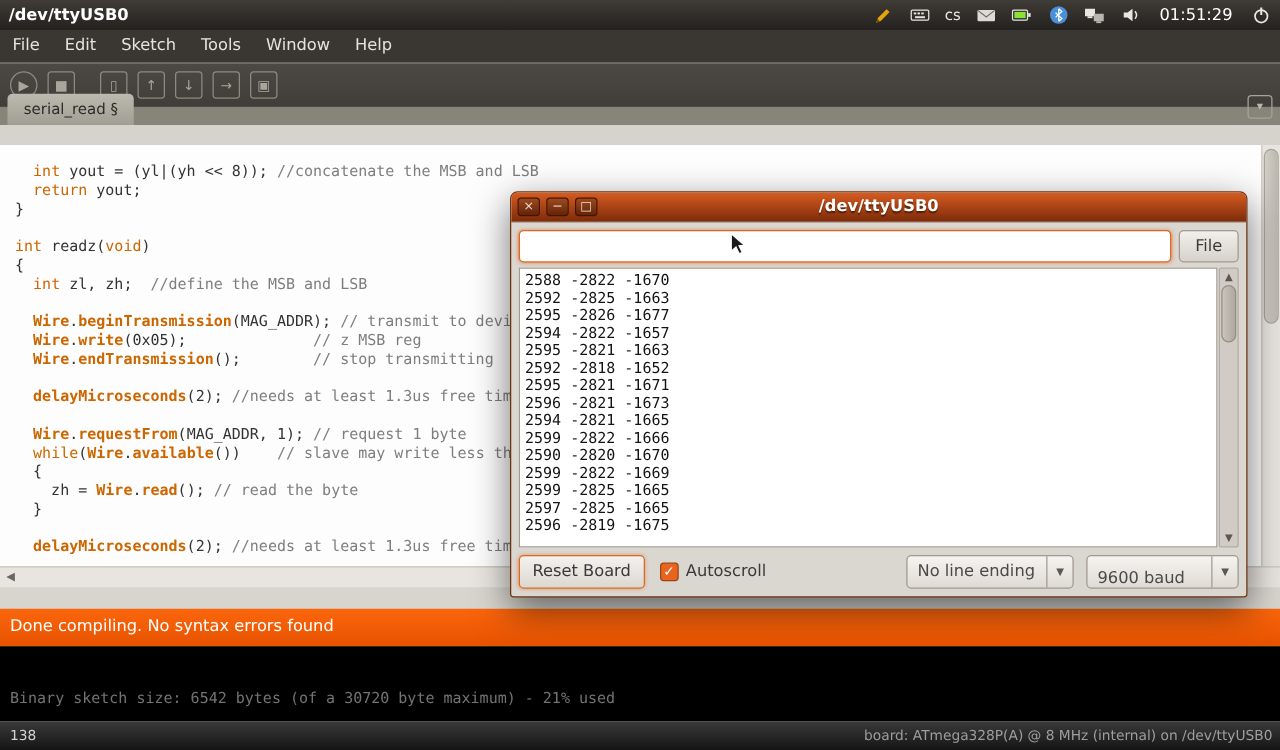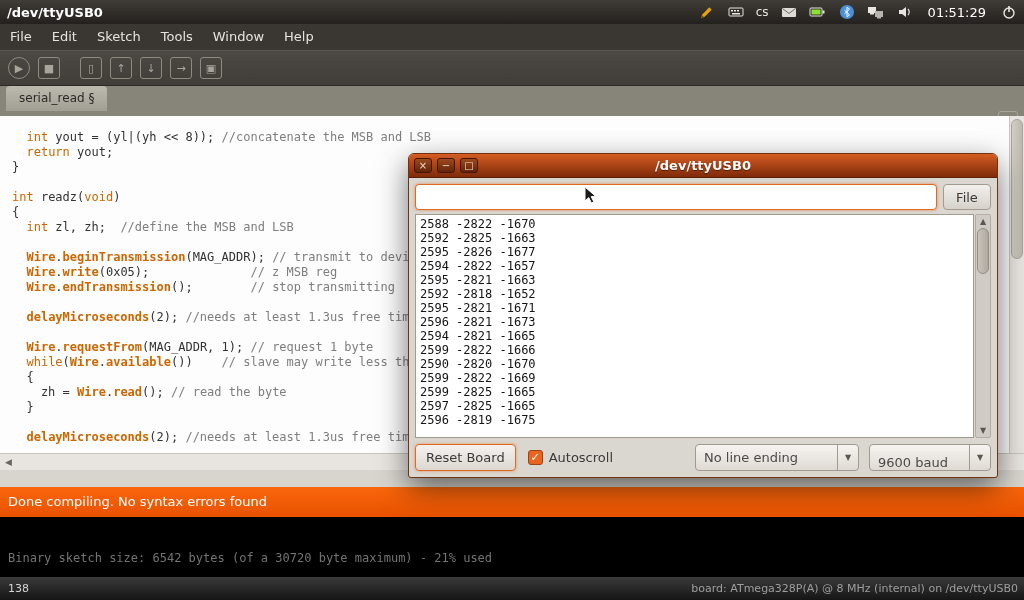--- a/index.html
+++ b/index.html
@@ -24,22 +24,22 @@
   
   #toolbar { position:absolute; top:50px; left:0; right:0; height:36px;
     background:linear-gradient(#4c4843,#413e39); border-top:1px solid #5a564f;
     border-bottom:1px solid #2e2b27; display:flex; align-items:center; }
   .tool-btn { width:22px; height:22px; margin-left:8px; border:1px solid #8d8a80; border-radius:3px;
     color:#a8a59a; font-size:11px; display:flex; align-items:center; justify-content:center; }
   .tool-btn.round { border-radius:50%; }
   .tool-btn:nth-child(3) { margin-left:20px; }
 
   
-  #tabbar { position:absolute; top:86px; left:0; right:0; height:30px; background:#87847a;
-    display:flex; align-items:flex-start;flex-direction:column; }
+  #tabbar { position:absolute; top:86px; left:0; right:0; height:14px; background:#87847a;
+    display:flex; align-items:flex-end; }
   .tab-active { margin-left:6px; height:25px; line-height:25px; padding:0 13px;
     background:linear-gradient(#bcb9af,#a19e94); border-radius:4px 4px 0 0;
     font-size:12px; color:#2d2b27; }
   .tab-menu-btn { margin-left:auto; margin-right:6px; margin-bottom:5px; width:20px; height:19px;
     border:1px solid #a6a399; border-radius:3px; color:#b9b6ac; font-size:10px;
     display:flex; align-items:center; justify-content:center; }
 
   
   #editor { position:absolute; top:116px; left:0; right:0; height:337px; background:#fdfdfd; overflow:hidden; }
   #code-area { padding:14px 0 0 12px; font-family:"DejaVu Sans Mono","Liberation Mono",monospace;
@@ -106,21 +106,21 @@
   .sw-checkwrap { display:flex; align-items:center; margin-left:12px; }
   .sw-check { width:15px; height:15px; background:#e8641f; border:1px solid #9c4513; border-radius:3px;
     color:#fff; font-size:11px; line-height:13px; text-align:center; }
   .sw-checklabel { margin-left:6px; font-size:13px; color:#3a3a3a; }
   .sw-combo { height:27px; display:flex; align-items:center; margin-left:10px;
     background:linear-gradient(#f6f4f1,#dfdad3); border:1px solid #a29a8f; border-radius:4px;
     font-size:13px; color:#4a4a4a; }
   .combo-text { flex:1; padding:0 8px; white-space:nowrap; }
   .combo-arrow { width:21px; height:100%; border-left:1px solid #a29a8f;
     display:flex; align-items:center; justify-content:center; font-size:8px; color:#5c5850; }
-  .combo-ending { width:164px; } .combo-baud { width:122px;align-items:flex-end; }
+  .combo-ending { width:134px; } .combo-baud { width:122px;align-items:flex-end; }
   .sw-spacer { flex:1; }
 
   #mouse-cursor { position:absolute; left:584px; top:186px; z-index:60; }
 </style>
 </head>
 <body>
 
 <div id="app">
 
   <div id="top-panel">

